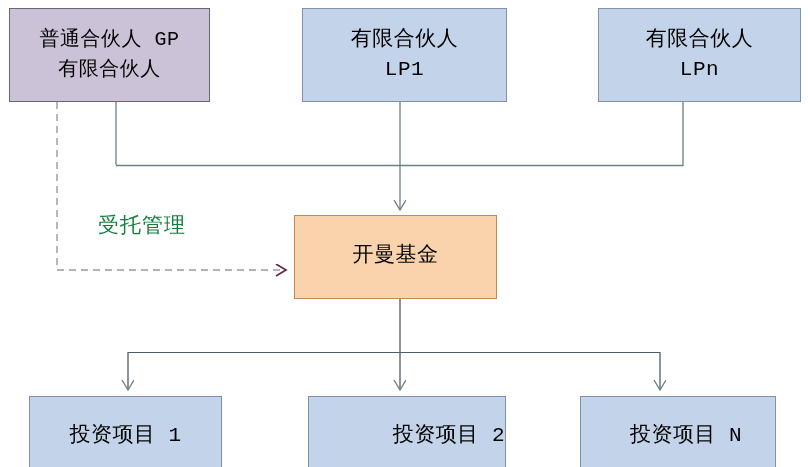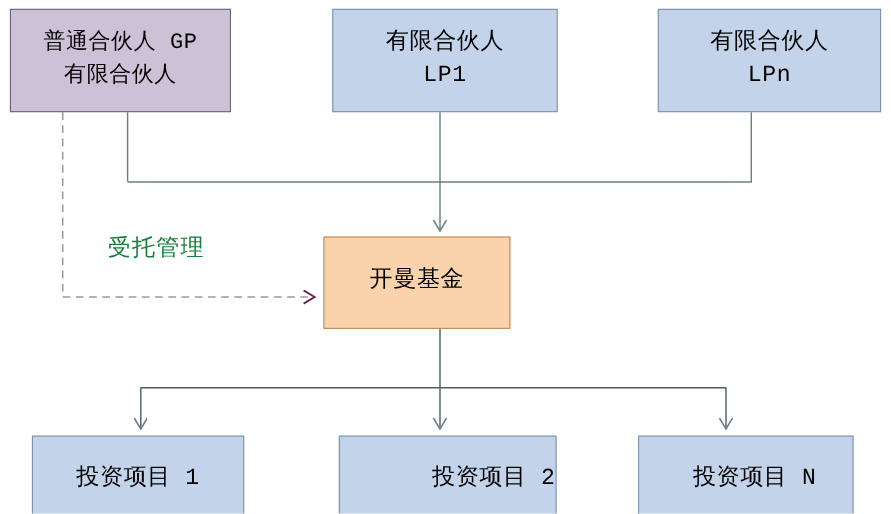--- a/index.html
+++ b/index.html
@@ -78,21 +78,21 @@
     border-color: #7d93ad;
     font-size: 21px;
   }
   #node-lp1 .line1,
   #node-lpn .line1 { margin-bottom: 2px; }
 
   
   #node-fund {
     left: 294px;
     top: 215px;
-    width: 170px;
+    width: 203px;
     height: 84px;
     background: #fad3ac;
     border-color: #c08a55;
     font-size: 21px;
   }
   #node-fund .line1 { margin-bottom: 3px; }
 
   
   .project-node {
     top: 396px;

